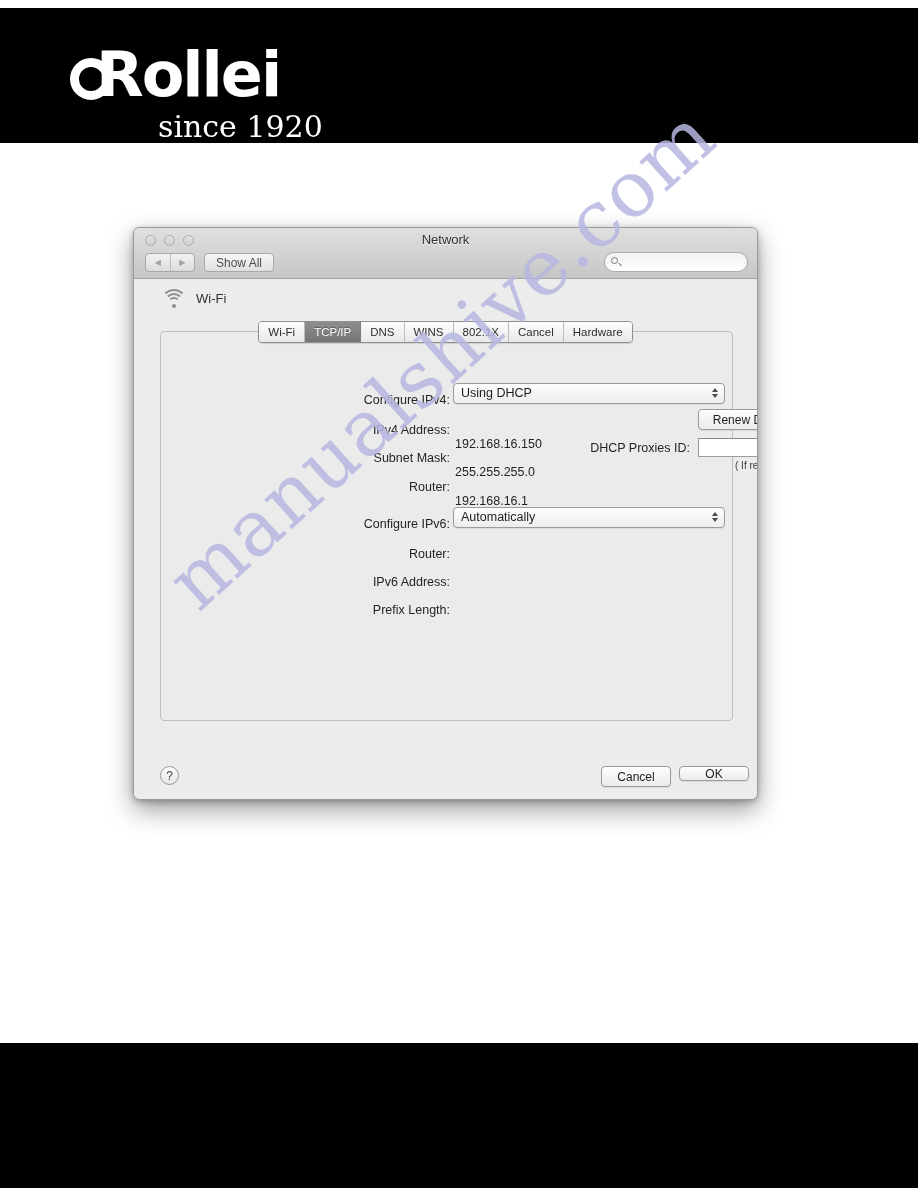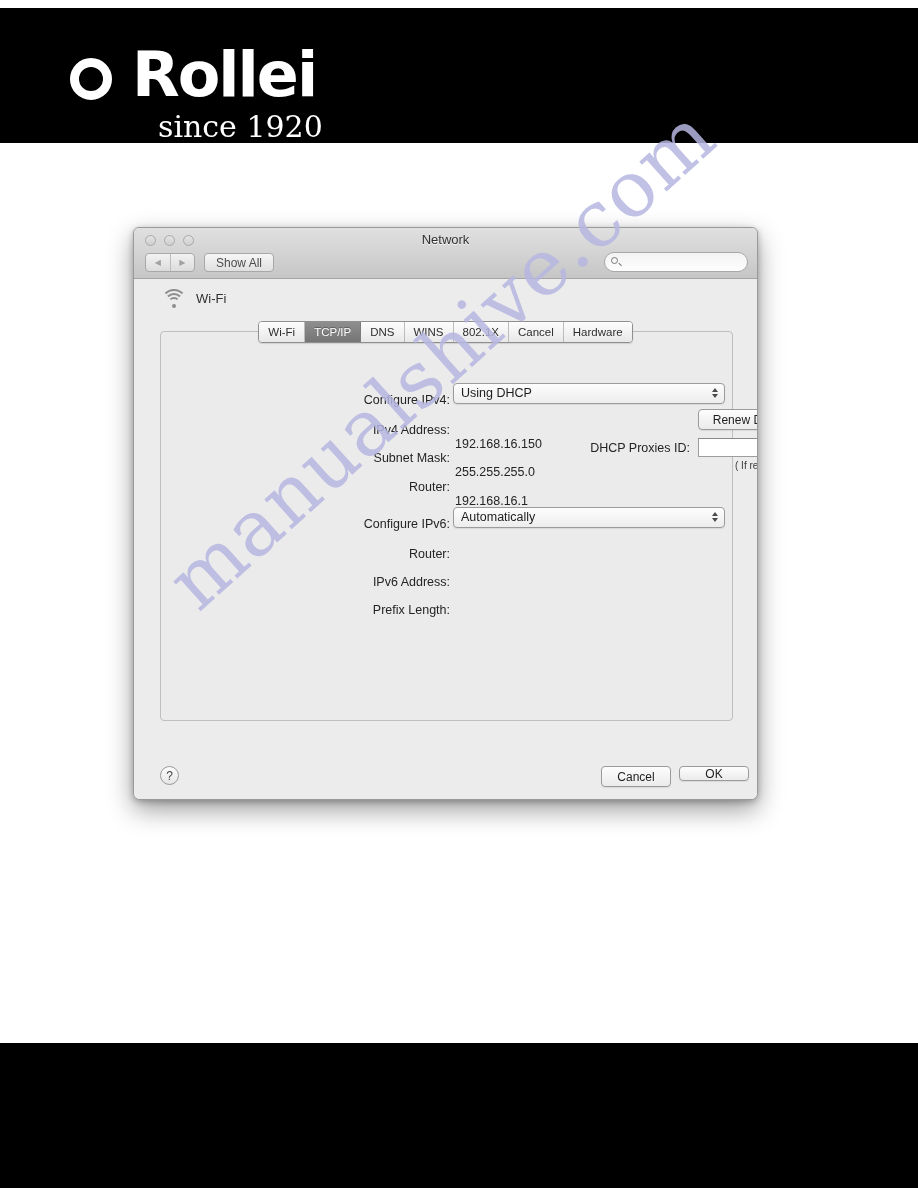--- a/index.html
+++ b/index.html
@@ -39,21 +39,20 @@
   }
   .logo-word {
     position: absolute;
     left: 28px; top: -6px;
     font-family: "DejaVu Sans", sans-serif;
     font-size: 62px;
     font-weight: bold;
     letter-spacing: -2px;
     line-height: 1;
     color: #ffffff;
-    margin-left: 36px;
   }
   .logo-ring {
     position: absolute;
     left: 2px; top: 8px;
     width: 42px; height: 42px;
     border: 9px solid #ffffff;
     border-radius: 50%;
     box-sizing: border-box;
   }
   .logo-since {

